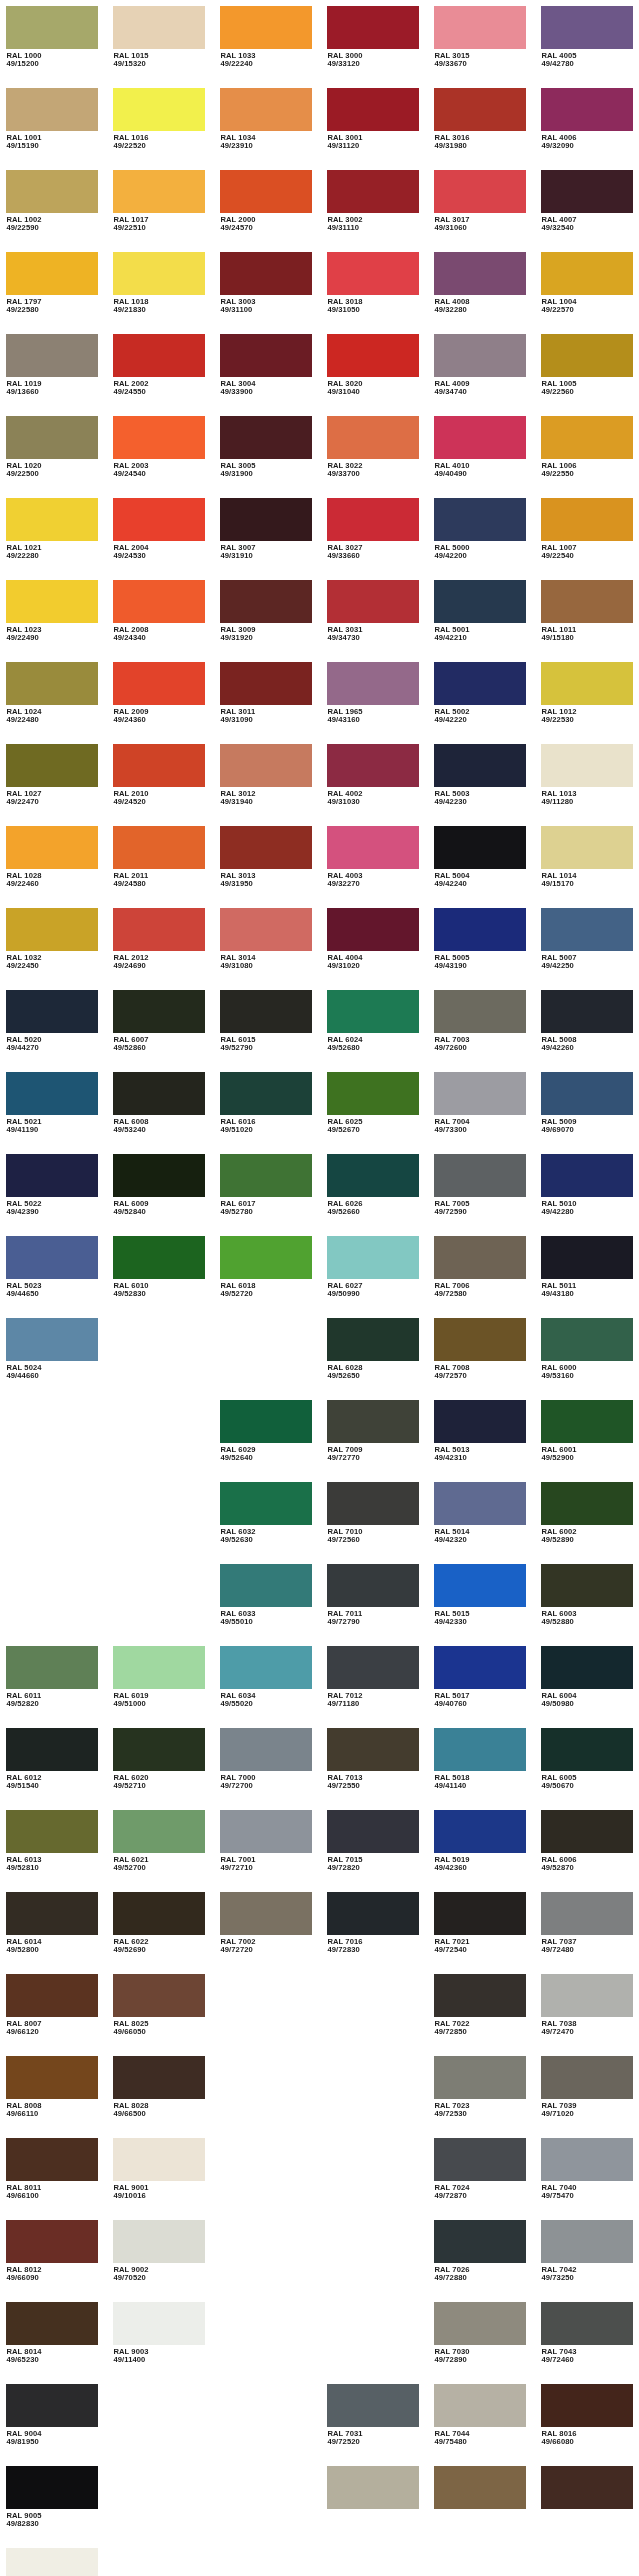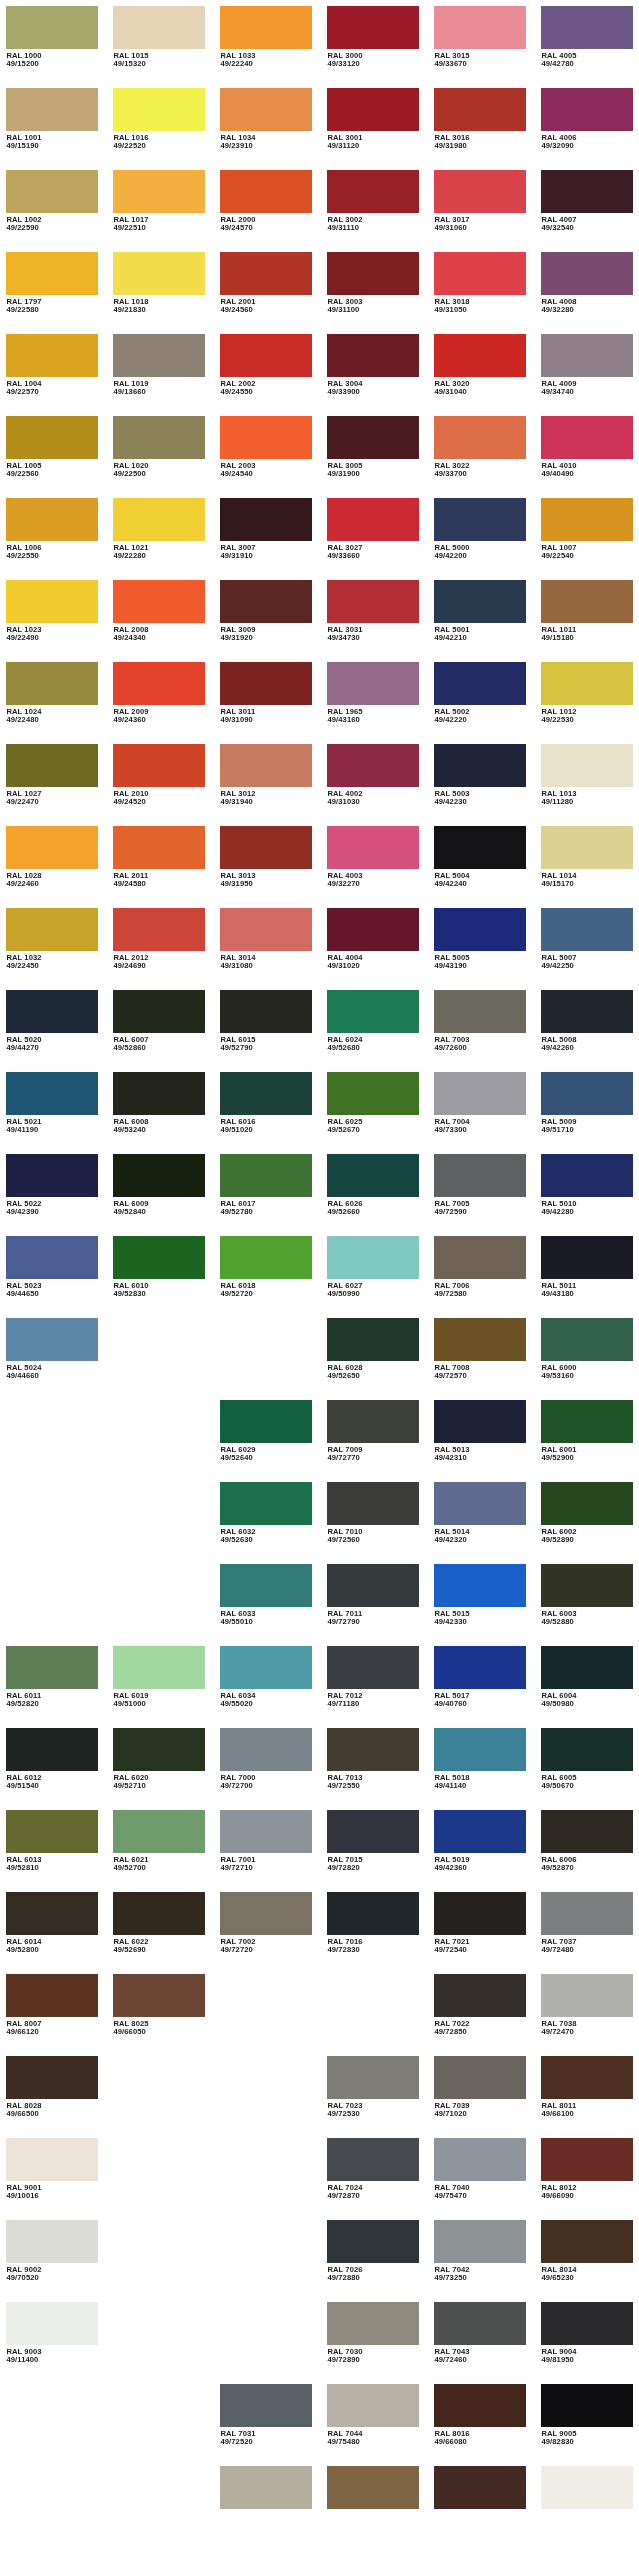--- a/index.html
+++ b/index.html
@@ -181,27 +181,20 @@
         </div>
       </div>
       <div class="cell">
         <div class="swatch" style="background: rgb(243, 221, 74);"></div>
         <div class="labels">
           <span class="ral-code">RAL 1018</span>
           <span class="art-no">49/21830</span>
         </div>
       </div>
       <div class="cell">
-        <div class="swatch" style="background: rgb(176, 53, 36);"></div>
-        <div class="labels">
-          <span class="ral-code">RAL 2001</span>
-          <span class="art-no">49/24560</span>
-        </div>
-      </div>
-      <div class="cell">
         <div class="swatch" style="background: rgb(123, 31, 33);"></div>
         <div class="labels">
           <span class="ral-code">RAL 3003</span>
           <span class="art-no">49/31100</span>
         </div>
       </div>
       <div class="cell">
         <div class="swatch" style="background: rgb(224, 64, 71);"></div>
         <div class="labels">
           <span class="ral-code">RAL 3018</span>
@@ -307,20 +300,27 @@
         </div>
       </div>
       <div class="cell">
         <div class="swatch" style="background: rgb(240, 208, 50);"></div>
         <div class="labels">
           <span class="ral-code">RAL 1021</span>
           <span class="art-no">49/22280</span>
         </div>
       </div>
       <div class="cell">
+        <div class="swatch" style="background: rgb(232, 64, 44);"></div>
+        <div class="labels">
+          <span class="ral-code">RAL 2004</span>
+          <span class="art-no">49/24530</span>
+        </div>
+      </div>
+      <div class="cell">
         <div class="swatch" style="background: rgb(52, 25, 28);"></div>
         <div class="labels">
           <span class="ral-code">RAL 3007</span>
           <span class="art-no">49/31910</span>
         </div>
       </div>
       <div class="cell">
         <div class="swatch" style="background: rgb(203, 42, 53);"></div>
         <div class="labels">
           <span class="ral-code">RAL 3027</span>
@@ -625,21 +625,21 @@
         <div class="swatch" style="background: rgb(156, 156, 162);"></div>
         <div class="labels">
           <span class="ral-code">RAL 7004</span>
           <span class="art-no">49/73300</span>
         </div>
       </div>
       <div class="cell">
         <div class="swatch" style="background: rgb(51, 82, 117);"></div>
         <div class="labels">
           <span class="ral-code">RAL 5009</span>
-          <span class="art-no">49/51710</span>
+          <span class="art-no">49/69070</span>
         </div>
       </div>
       <div class="cell">
         <div class="swatch" style="background: rgb(30, 33, 68);"></div>
         <div class="labels">
           <span class="ral-code">RAL 5022</span>
           <span class="art-no">49/42390</span>
         </div>
       </div>
       <div class="cell">
@@ -1028,20 +1028,27 @@
         <div class="labels">
           <span class="ral-code">RAL 7022</span>
           <span class="art-no">49/72850</span>
         </div>
       </div>
       <div class="cell">
         <div class="swatch" style="background: rgb(176, 177, 173);"></div>
         <div class="labels">
           <span class="ral-code">RAL 7038</span>
           <span class="art-no">49/72470</span>
+        </div>
+      </div>
+      <div class="cell">
+        <div class="swatch" style="background: rgb(116, 70, 28);"></div>
+        <div class="labels">
+          <span class="ral-code">RAL 8008</span>
+          <span class="art-no">49/66110</span>
         </div>
       </div>
       <div class="cell">
         <div class="swatch" style="background: rgb(62, 44, 35);"></div>
         <div class="labels">
           <span class="ral-code">RAL 8028</span>
           <span class="art-no">49/66500</span>
         </div>
       </div>
       <div class="cell empty"></div>

